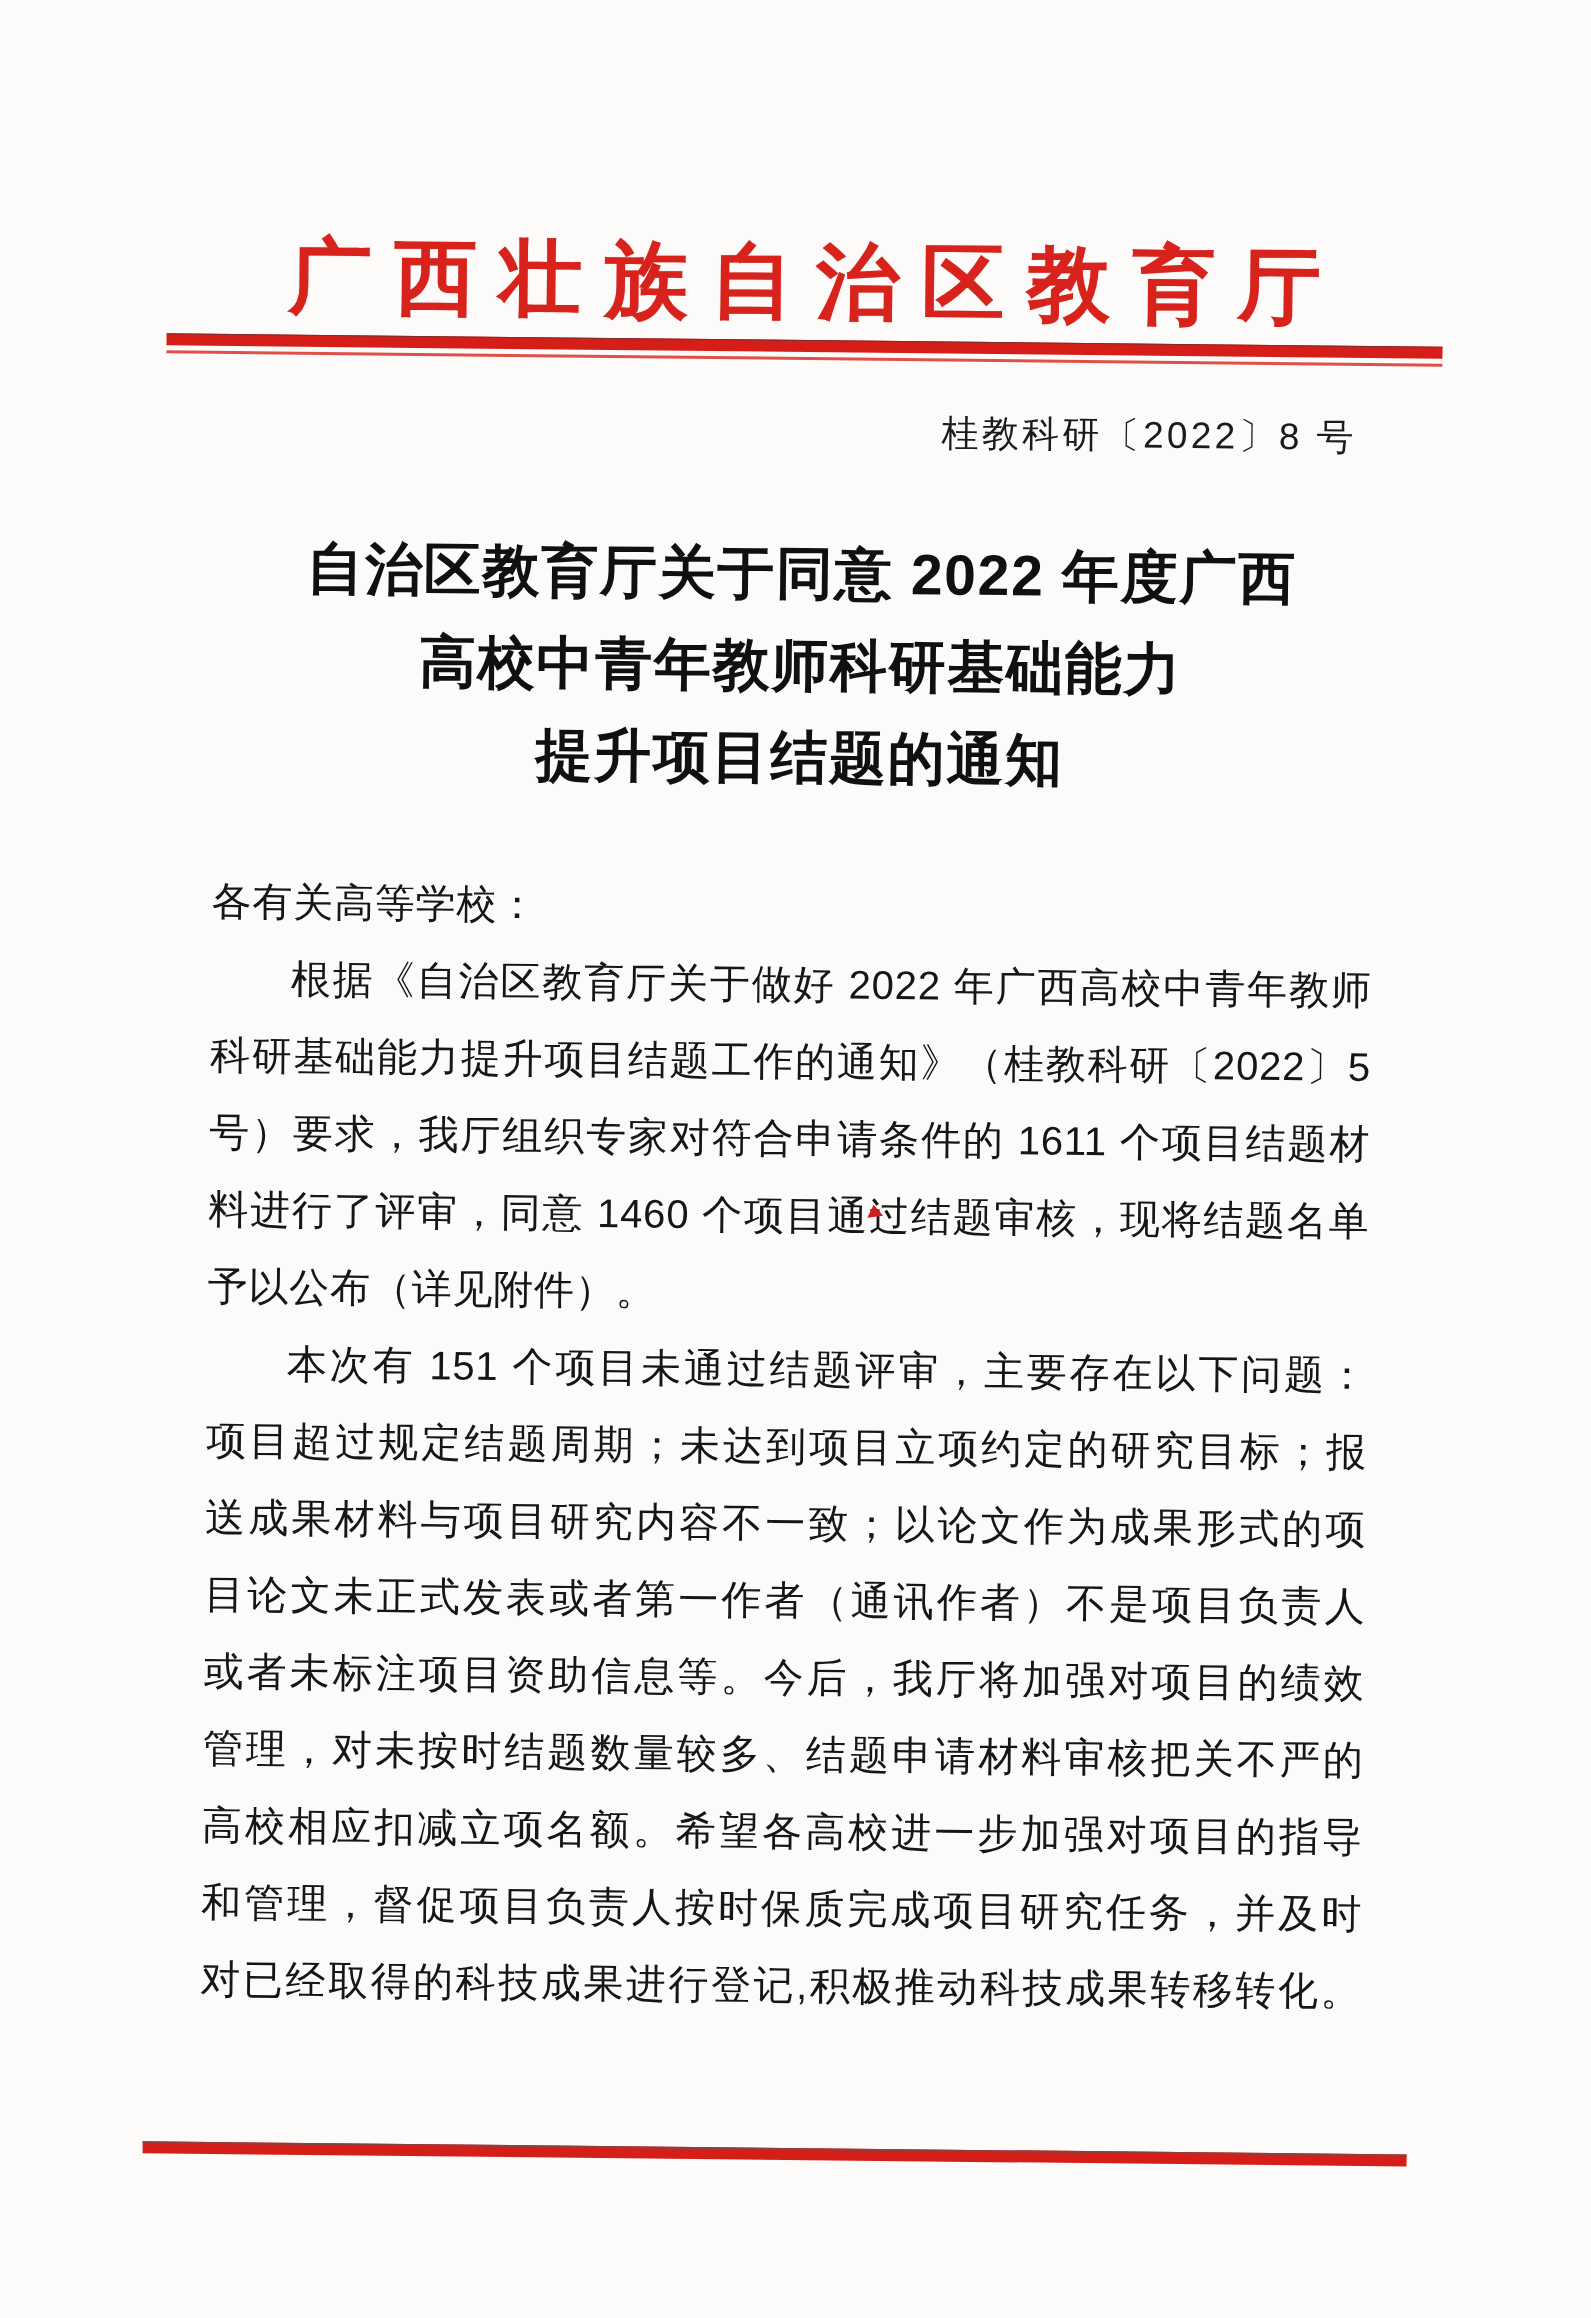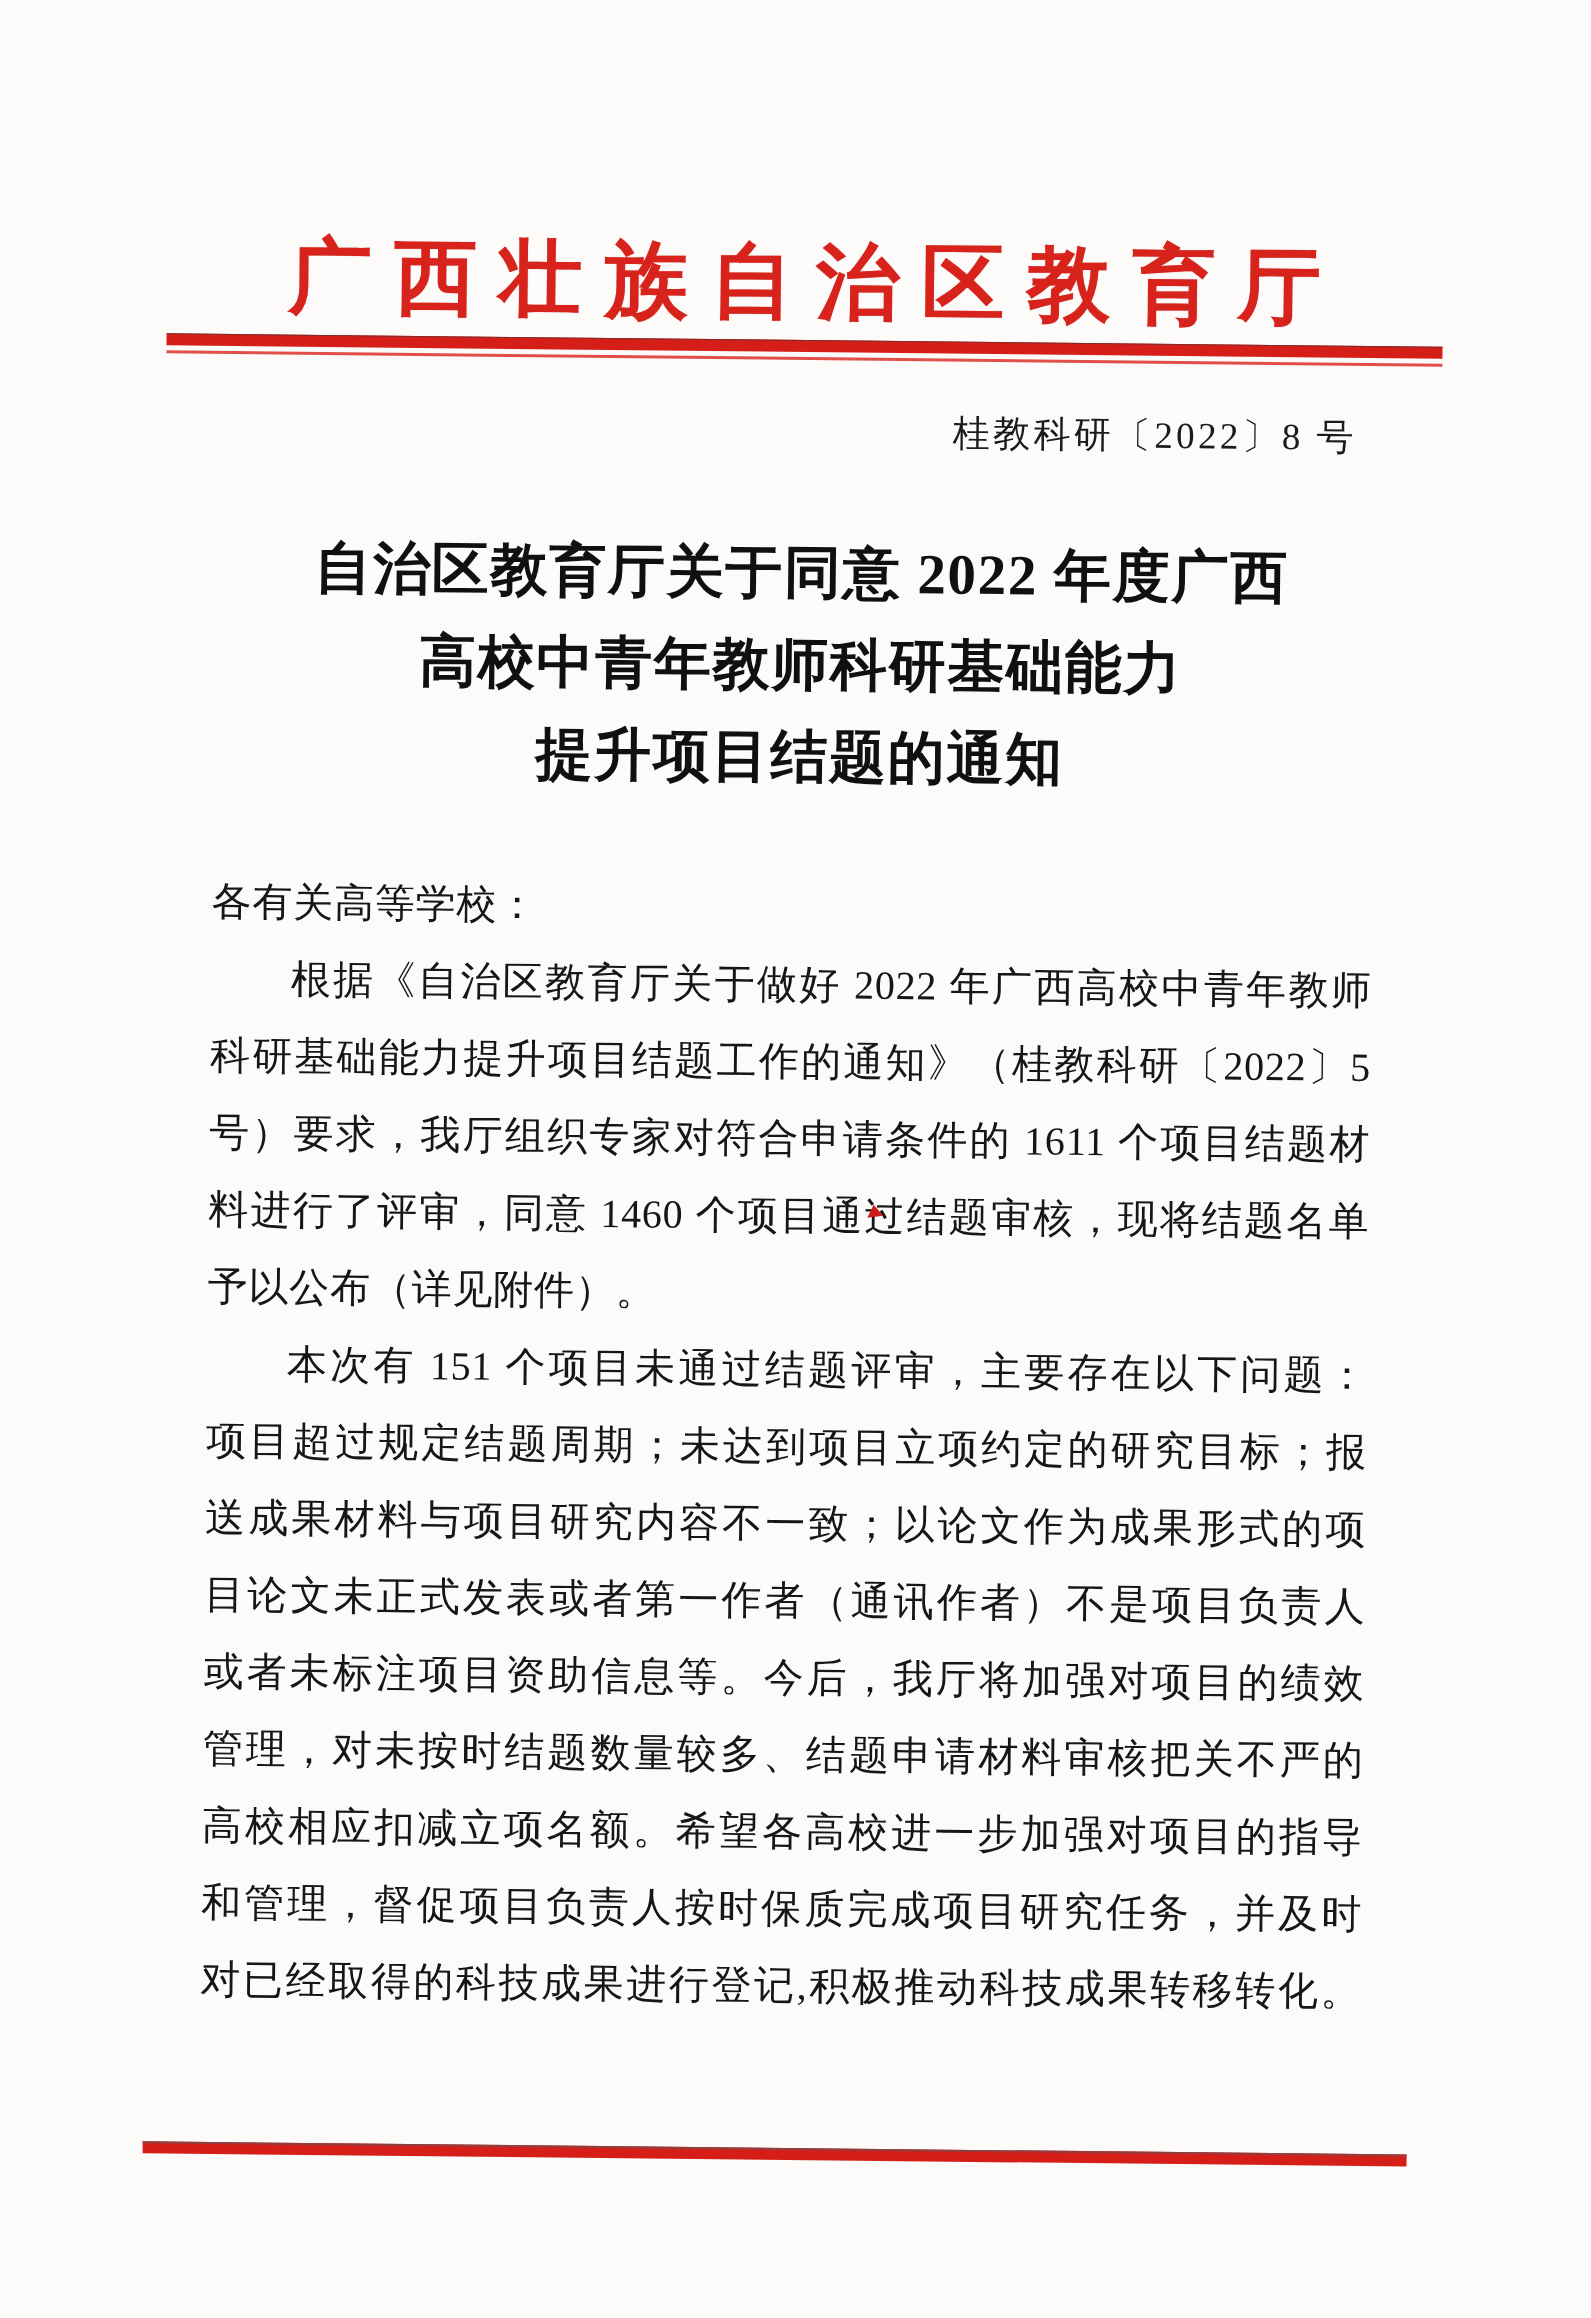--- a/index.html
+++ b/index.html
@@ -9,21 +9,21 @@
   }
   html, body { margin: 0; padding: 0; }
   body { background: #e8e8e8; }
 
   .page {
     position: relative;
     width: 1591px;
     height: 2319px;
     background: #fcfbf9;
     overflow: hidden;
-    font-family: Liberation Serif, serif;
+    font-family: Liberation Sans, sans-serif;
   }
 
   
   .sheet {
     position: absolute;
     inset: 0;
     transform: rotate(0.6deg);
     transform-origin: 796px 1159px;
   }
 

